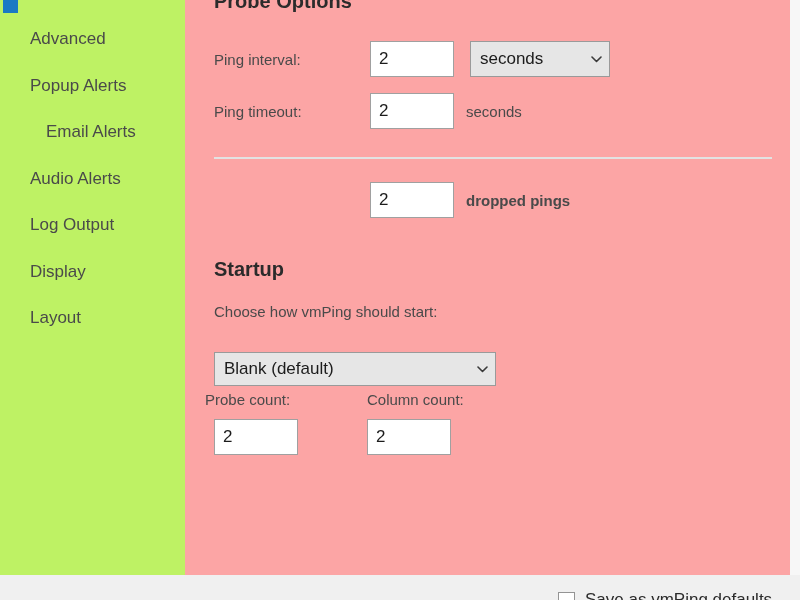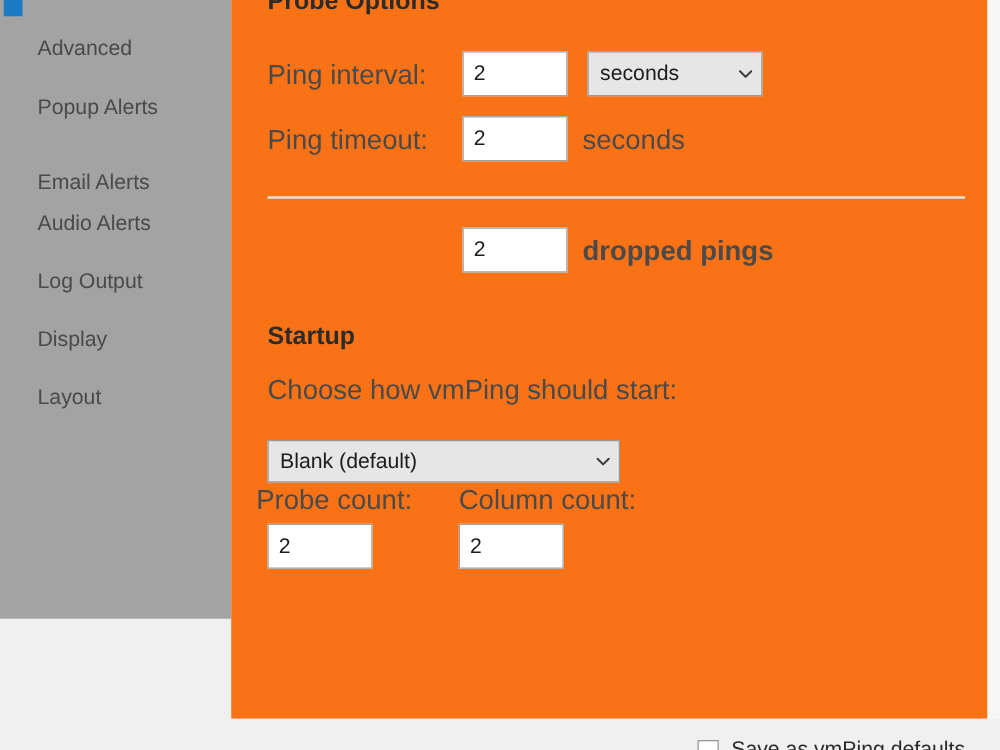--- a/index.html
+++ b/index.html
@@ -19,22 +19,22 @@
     overflow: hidden;
     background: #f0f0f0;
   }
 
   
   #sidebar {
     position: absolute;
     left: 0;
     top: 0;
     width: 185px;
-    height: 495px;
-    background: #a3a3a3;
+    height: 575px;
+    background: #bef264;
     overflow: hidden;
   }
 
   #selection-indicator {
     position: absolute;
     left: 3px;
     top: -17px;
     width: 15px;
     height: 30px;
     background: #1a7ac4;
@@ -50,21 +50,21 @@
     cursor: default;
   }
 
   
   #content {
     position: absolute;
     left: 185px;
     top: 0;
     width: 605px;
     height: 575px;
-    background: #f97316;
+    background: #fca5a5;
     overflow: hidden;
   }
 
   #right-edge {
     position: absolute;
     left: 790px;
     top: 0;
     width: 10px;
     height: 575px;
     background: #f7f7f7;
@@ -74,21 +74,21 @@
     position: absolute;
     left: 29px;
     font-size: 20px;
     font-weight: bold;
     color: #2b2b2b;
     white-space: nowrap;
   }
 
   .field-label {
     position: absolute;
-    font-size: 22px;
+    font-size: 15px;
     color: #4a4a4a;
     white-space: nowrap;
     line-height: 20px;
   }
 
   .text-input {
     position: absolute;
     box-sizing: border-box;
     background: #ffffff;
     border: 1px solid #a0a0a0;
@@ -174,21 +174,21 @@
 
   <div id="sidebar">
     <div id="selection-indicator"></div>
 
     <div class="nav-item" style="top:29px;">
       <span>Advanced</span>
     </div>
     <div class="nav-item" style="top:76px;">
       <span>Popup Alerts</span>
     </div>
-    <div class="nav-item" style="top:136px;">
+    <div class="nav-item" style="top:122px;margin-left:16px;">
       <span>Email Alerts</span>
     </div>
     <div class="nav-item" style="top:169px;">
       <span>Audio Alerts</span>
     </div>
     <div class="nav-item" style="top:215px;">
       <span>Log Output</span>
     </div>
     <div class="nav-item" style="top:262px;">
       <span>Display</span>

